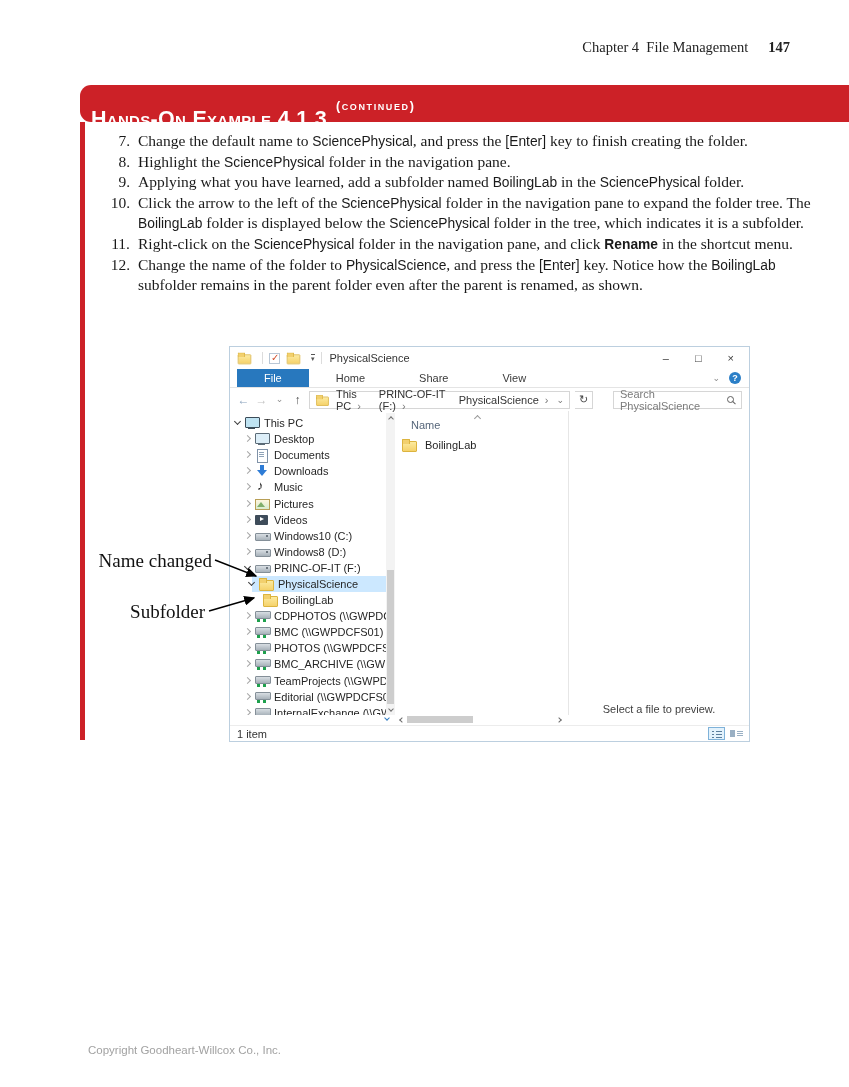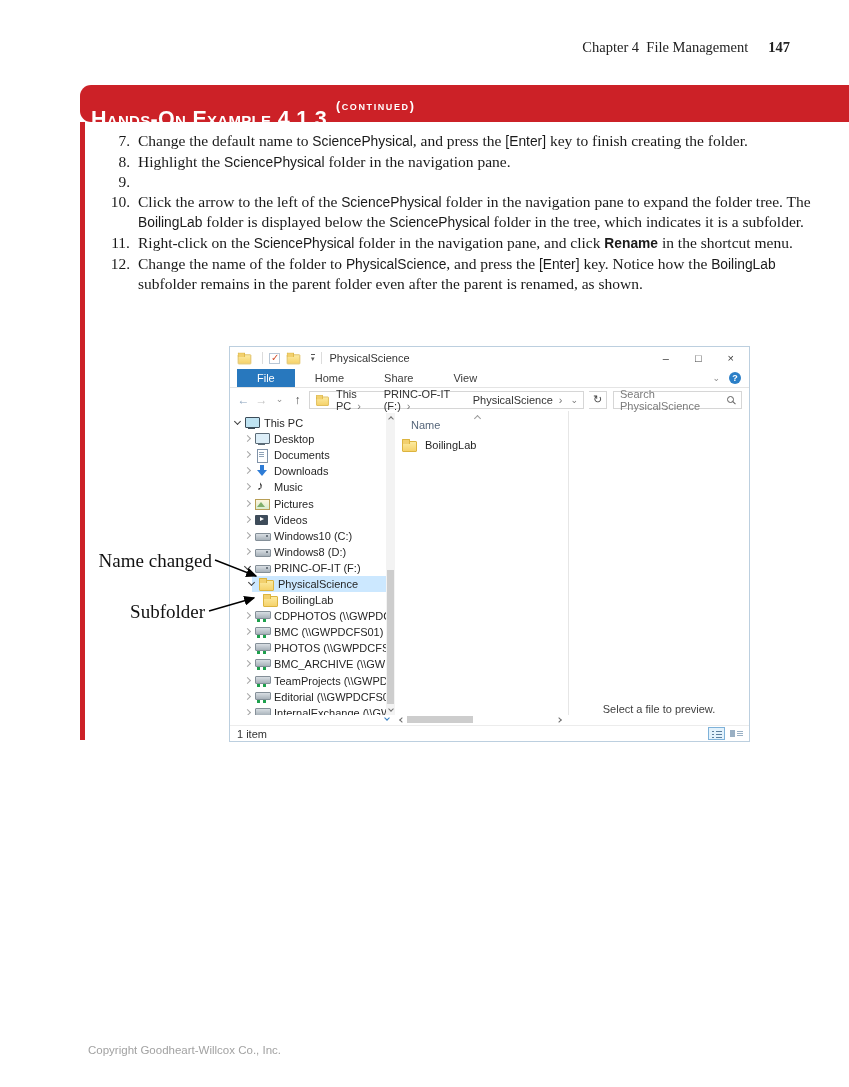--- a/index.html
+++ b/index.html
@@ -59,21 +59,21 @@
   .qat-check{ width:11px; height:11px; border:1px solid #b9c7d6; background:#fff; position:relative; }
   .qat-check::before{ content:"✓"; position:absolute; left:1px; top:-2px; color:#d2502e; font-size:10px; }
   .qat-caret{ font-size:7px; color:#555; border-top:1px solid #555; padding-top:1px; line-height:6px; }
   .tb-title{ color:#333; margin-left:2px; }
   .win-controls{ margin-left:auto; display:flex; gap:26px; padding-right:8px; color:#3c3c3c; font-size:11px; }
   .win-controls span{ cursor:default; }
 
   .tabsrow{ height:19px; display:flex; align-items:stretch; border-bottom:1px solid #e4e4e4;
             position:relative; flex-shrink:0; }
   .tabs{ display:flex; margin-left:7px; }
-  .tab{ padding:0 20px; display:flex; align-items:center; color:#3b3b3b; }
+  .tab{ padding:0 27px; display:flex; align-items:center; color:#3b3b3b; }
   .tab-file{ background:#2878be; color:#fff; }
   .ribbon-right{ position:absolute; right:8px; top:0; bottom:0; display:flex; align-items:center; gap:9px; }
   .rb-collapse{ color:#8a8a8a; font-size:9px; }
   .help-badge{ width:12px; height:12px; border-radius:50%; background:#2b7fc7; color:#fff;
                font-size:9px; font-weight:bold; display:flex; align-items:center; justify-content:center; }
 
   .addrrow{ height:23px; display:flex; align-items:center; padding:0 7px; gap:5px;
             flex-shrink:0; }
   .nav-btn{ width:13px; text-align:center; font-size:12px; line-height:1; }
   .nav-btn.back{ color:#8aa2bc; }
@@ -82,21 +82,21 @@
   .nav-btn.up{ color:#4d4d4d; }
   .addr-box{ flex:1; height:18px; border:1px solid #d6d6d6; display:flex; align-items:center;
              padding:0 5px; gap:2px; }
   .addr-folder{ margin-right:2px; transform:scale(.85); }
   .crumbs{ display:flex; align-items:center; }
   .crumb{ color:#333; }
   .crumb::after{ content:"›"; color:#777; margin:0 6px; font-size:11px; }
   .addr-caret{ margin-left:auto; color:#777; font-size:9px; }
   .refresh-btn{ width:18px; height:18px; border:1px solid #d6d6d6; border-left:none;
                 display:flex; align-items:center; justify-content:center; color:#444; font-size:11px; }
-  .search-box{ width:129px; height:18px; border:1px solid #d6d6d6; margin-left:1px;
+  .search-box{ width:129px; height:18px; border:1px solid #d6d6d6; margin-left:15px;
                display:flex; align-items:center; padding:0 6px; }
   .search-ph{ color:#7b7b7b; }
   .search-icon{ margin-left:auto; position:relative; width:10px; height:10px; }
   .search-icon::before{ content:""; position:absolute; left:1px; top:1px; width:5px; height:5px;
                         border:1.3px solid #5f5f5f; border-radius:50%; }
   .search-icon::after{ content:""; position:absolute; left:6.5px; top:6.5px; width:4px; height:1.4px;
                        background:#5f5f5f; transform:rotate(45deg); transform-origin:0 0; }
 
   .main{ flex:1; display:flex; overflow:hidden; }
 
@@ -220,20 +220,21 @@
         <span class="step-text"><span class="seg-t">Change the default name to </span><span class="seg-ui">SciencePhysical</span><span class="seg-t">, and press the </span><span class="seg-ui">[Enter]</span><span class="seg-t"> key to finish creating the folder.</span></span>
       </li>
 
       <li class="step">
         <span class="step-num">8.</span>
         <span class="step-text"><span class="seg-t">Highlight the </span><span class="seg-ui">SciencePhysical</span><span class="seg-t"> folder in the navigation pane.</span></span>
       </li>
 
       <li class="step">
         <span class="step-num">9.</span>
+        <span class="step-text"><span class="seg-t">Applying what you have learned, add a subfolder named </span><span class="seg-ui">BoilingLab</span><span class="seg-t"> in the </span><span class="seg-ui">SciencePhysical</span><span class="seg-t"> folder.</span></span>
       </li>
 
       <li class="step">
         <span class="step-num">10.</span>
         <span class="step-text"><span class="seg-t">Click the arrow to the left of the </span><span class="seg-ui">SciencePhysical</span><span class="seg-t"> folder in the navigation pane to expand the folder tree. The </span><span class="seg-ui">BoilingLab</span><span class="seg-t"> folder is displayed below the </span><span class="seg-ui">SciencePhysical</span><span class="seg-t"> folder in the tree, which indicates it is a subfolder.</span></span>
       </li>
 
       <li class="step">
         <span class="step-num">11.</span>
         <span class="step-text"><span class="seg-t">Right-click on the </span><span class="seg-ui">SciencePhysical</span><span class="seg-t"> folder in the navigation pane, and click </span><span class="seg-b">Rename</span><span class="seg-t"> in the shortcut menu.</span></span>

